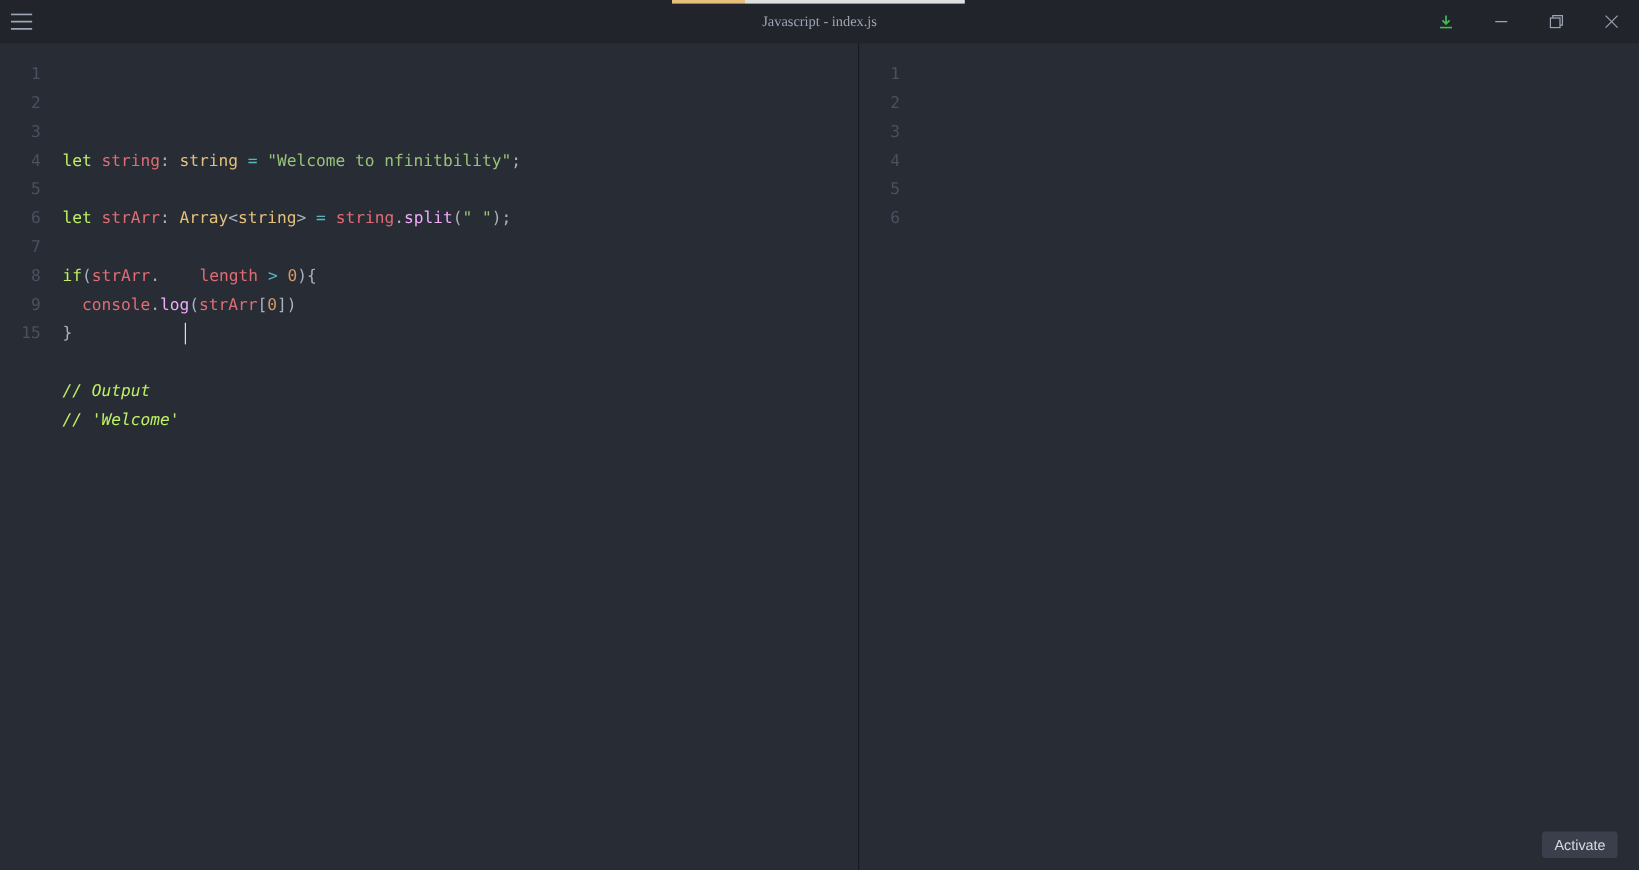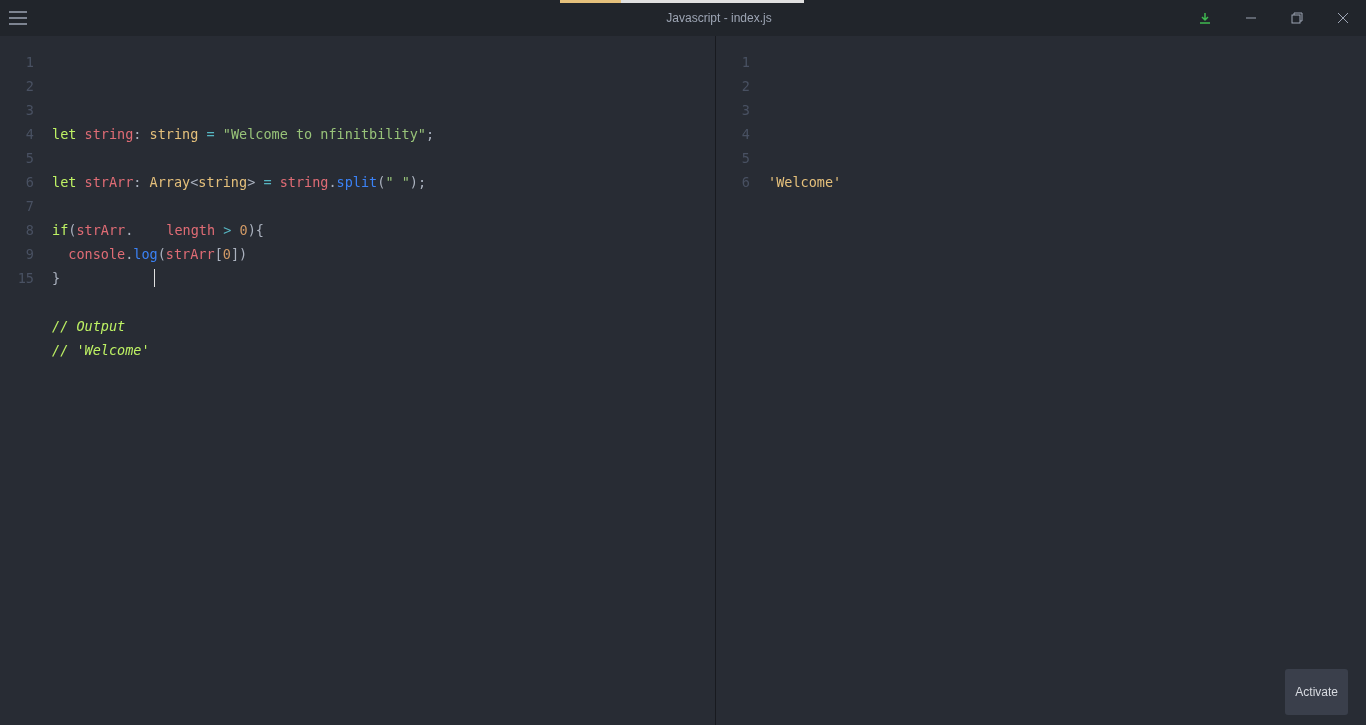--- a/index.html
+++ b/index.html
@@ -36,22 +36,21 @@
   width: 244px;
   height: 3px;
   background: linear-gradient(to right, #e5c07b 25%, #e0e0e0 25%);
 }
 .title {
   position: absolute;
   left: 50%;
   transform: translateX(-50%);
   color: #9da5b4;
   font-size: 12px;
-  font-family: Liberation Sans, sans-serif;
-  margin-left: 36px;
+  font-family: Liberation Serif, serif;
 }
 .window-controls {
   position: absolute;
   right: 0;
   top: 0;
   display: flex;
   height: 36px;
 }
 .win-btn {
   width: 46px;
@@ -101,34 +100,34 @@
   left: 110px;
 }
 
 .kw { color: #bef264; }       
 .var { color: #e06c75; }  
 .type { color: #e5c07b; }
 .str { color: #98c379; }      
 .num { color: #d19a66; }      
 .punc { color: #abb2bf; }     
 .op { color: #56b6c2; }       
-.fn { color: #3b82f6; }       
+.fn { color: #f0abfc; }       
 .cmt { color: #bef264; font-style: italic; }
 .prop { color: #e06c75; margin-left: 33px; }
 .outstr { color: #e5c07b; }
 
 .activate-btn {
   position: absolute;
   right: 18px;
   bottom: 10px;
   background: #3a3f4b;
   color: #d7dae0;
   font-family: -apple-system, 'Segoe UI', sans-serif;
   font-size: 12px;
-  padding: 16px 10px;
+  padding: 4px 10px;
   border-radius: 3px;
   cursor: pointer;
 }
 </style>
 </head>
 <body>
 
 <div class="titlebar">
   <div class="top-indicator"></div>
   <div class="hamburger">
@@ -185,17 +184,17 @@
   </div>
   <div class="pane pane-right">
     <div class="gutter" id="gutter-right">
         <div>1</div>
         <div>2</div>
         <div>3</div>
         <div>4</div>
         <div>5</div>
         <div>6</div>
       </div>
-    <div class="code" id="code-right"><div>&nbsp;</div><div>&nbsp;</div><div>&nbsp;</div><div>&nbsp;</div><div>&nbsp;</div><div><span class="outstr">'Welcome'</span></div></div>
+    <div class="code" id="code-right"><div>&nbsp;</div><div>&nbsp;</div><div>&nbsp;</div><div>&nbsp;</div><div>&nbsp;</div></div>
   </div>
 </div>
 
 <div class="activate-btn">Activate</div>
 
 </body></html>

